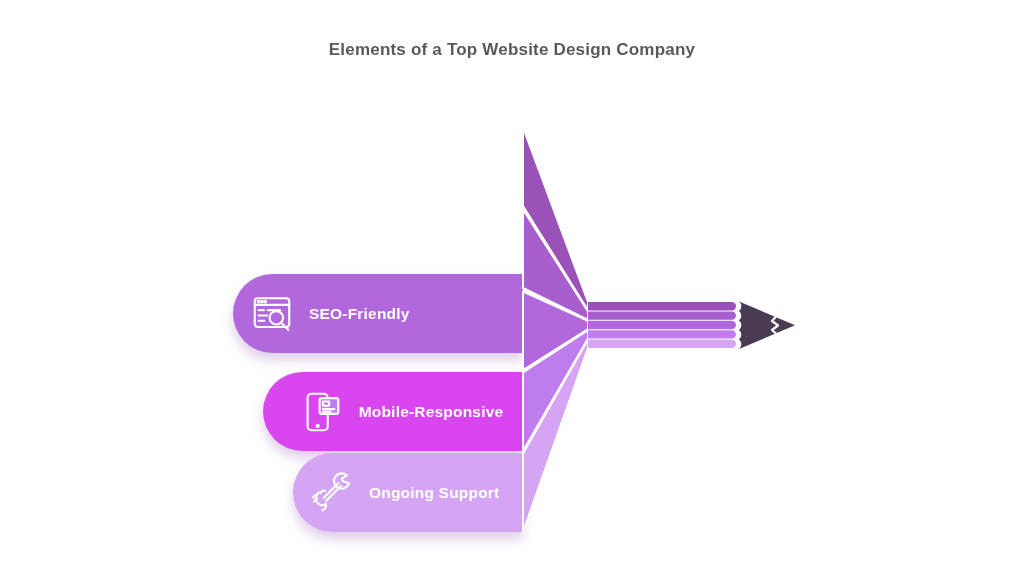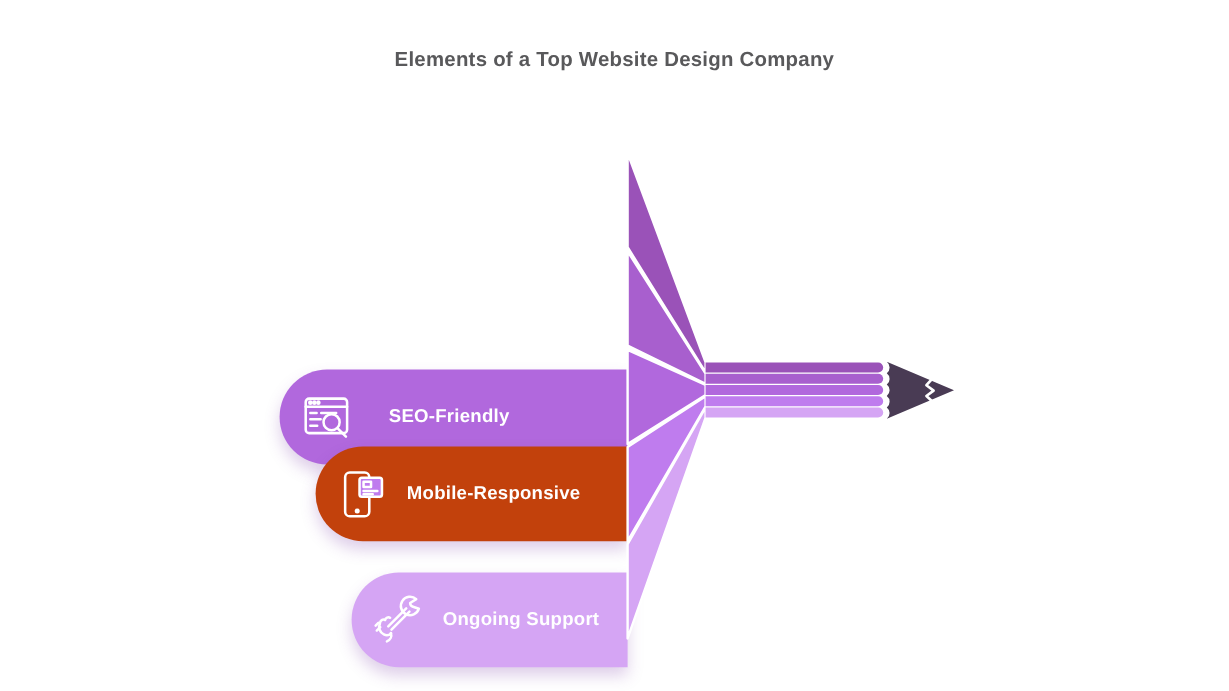--- a/index.html
+++ b/index.html
@@ -19,21 +19,21 @@
     box-shadow:0 7px 12px rgba(124,58,168,0.25);
   }
   .banner .icon{ flex:0 0 auto; margin-left:16px; width:46px; height:46px; display:block; }
   .banner .icon svg{ display:block; width:46px; height:46px; }
   .banner .label{
     margin-left:14px; color:#ffffff; font-size:15.5px; font-weight:700;
     line-height:1.25; white-space:pre-line; letter-spacing:.2px;
   }
   .b0{ top:127px; left:293px; }
   .b1{ top:209px; left:263px; }
-  .b2{ top:308px; left:233px;gap:15px; }
+  .b2{ top:274px; left:233px; }
   .b3{ top:372px; left:263px; }
   .b4{ top:453px; left:293px; }
   .overlay{
     position:absolute; left:0; top:0; width:1024px; height:576px; pointer-events:none;
   }
   .ico{ stroke:#ffffff; fill:none; stroke-width:2.2; stroke-linecap:round; stroke-linejoin:round; }
 </style>
 </head>
 <body>
 
@@ -52,34 +52,34 @@
         <circle cx="13.5" cy="11" r="0.9" fill="#ffffff"></circle>
         <circle cx="17" cy="11" r="0.9" fill="#ffffff"></circle>
         <path d="M10,20 h5.5 M19.5,20 h13 M10,25.5 h9 M10,31 h6"></path>
         <circle cx="28.5" cy="28" r="7"></circle>
         <line x1="33.8" y1="33.3" x2="41" y2="40.5"></line>
       </svg>
     </span>
     <span class="label">SEO-Friendly</span>
   </div>
 
-  <div class="banner b3" style="background: #c2410c;">
+  <div class="banner b3" style="background: #d946ef; justify-content: center;">
     <span class="icon">
       <svg viewBox="0 0 48 48" class="ico">
         <rect x="9" y="5" width="21" height="38" rx="4"></rect>
         <circle cx="19.5" cy="38.5" r="1.1" fill="#ffffff"></circle>
         <rect x="21.5" y="9.5" width="19.5" height="16.5" rx="2" fill="#bf7cee"></rect>
         <rect x="25" y="13" width="6.5" height="4.5"></rect>
         <path d="M25,21 h12 M25,23.8 h8"></path>
       </svg>
     </span>
     <span class="label">Mobile-Responsive</span>
   </div>
 
-  <div class="banner b4" style="background: rgb(213, 165, 244); margin-top: 24px;">
+  <div class="banner b4" style="background: rgb(213, 165, 244);">
     <span class="icon">
       <svg viewBox="0 0 48 48" class="ico">
         <path d="M39.5,5.5 A8,8 0 1 0 41.8,13.8 L36.7,12.2 A3.6,3.6 0 0 1 34.2,8.9 Z"></path>
         <path d="M30.8,13.6 L15.2,29.2 M33.6,16.4 L18,32"></path>
         <path d="M8,26.3 a3.1,3.1 0 0 1 4.4,-2.7"></path>
         <path d="M12.4,23.6 a3.1,3.1 0 0 1 4.4,-1.9"></path>
         <path d="M7.9,26.8 a7,7 0 0 0 3.4,9.3 a5.2,5.2 0 0 0 6.3,-0.9"></path>
         <path d="M17.5,35 C18.5,38 17,41 14,42.2"></path>
         <path d="M5.2,32.8 L8.2,29.8 M4.2,28.6 L6.6,26.2"></path>
       </svg>

